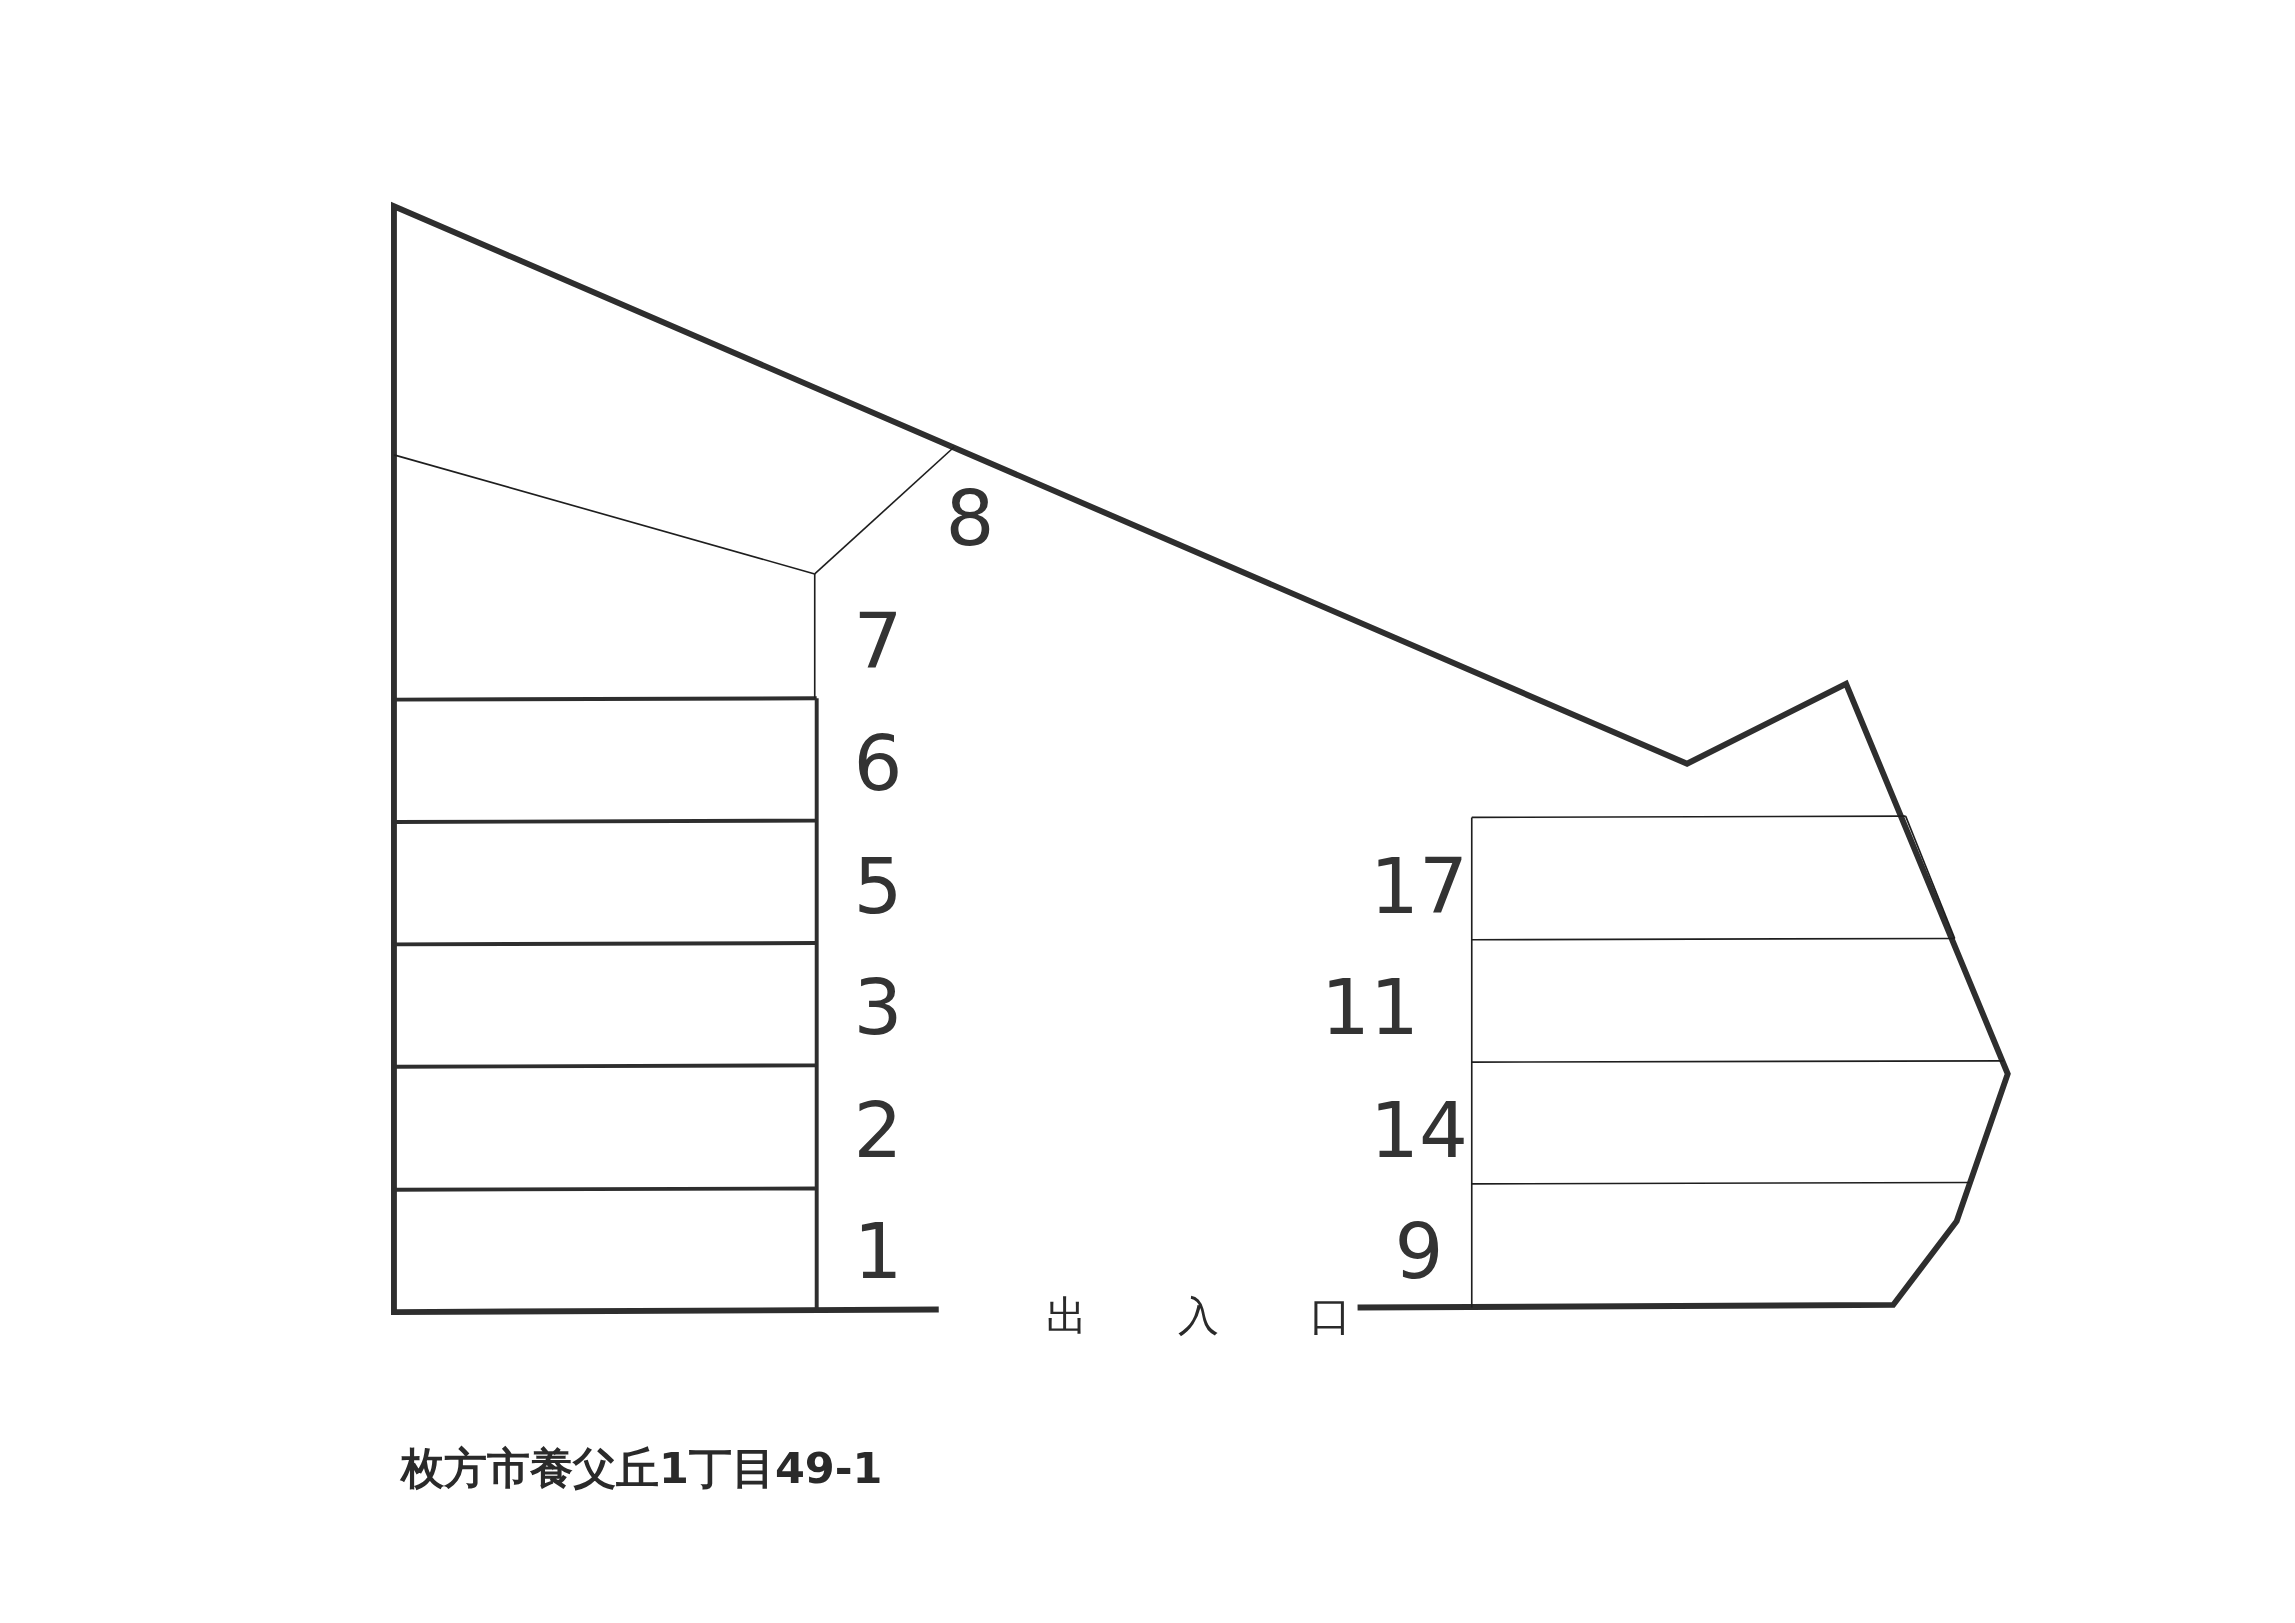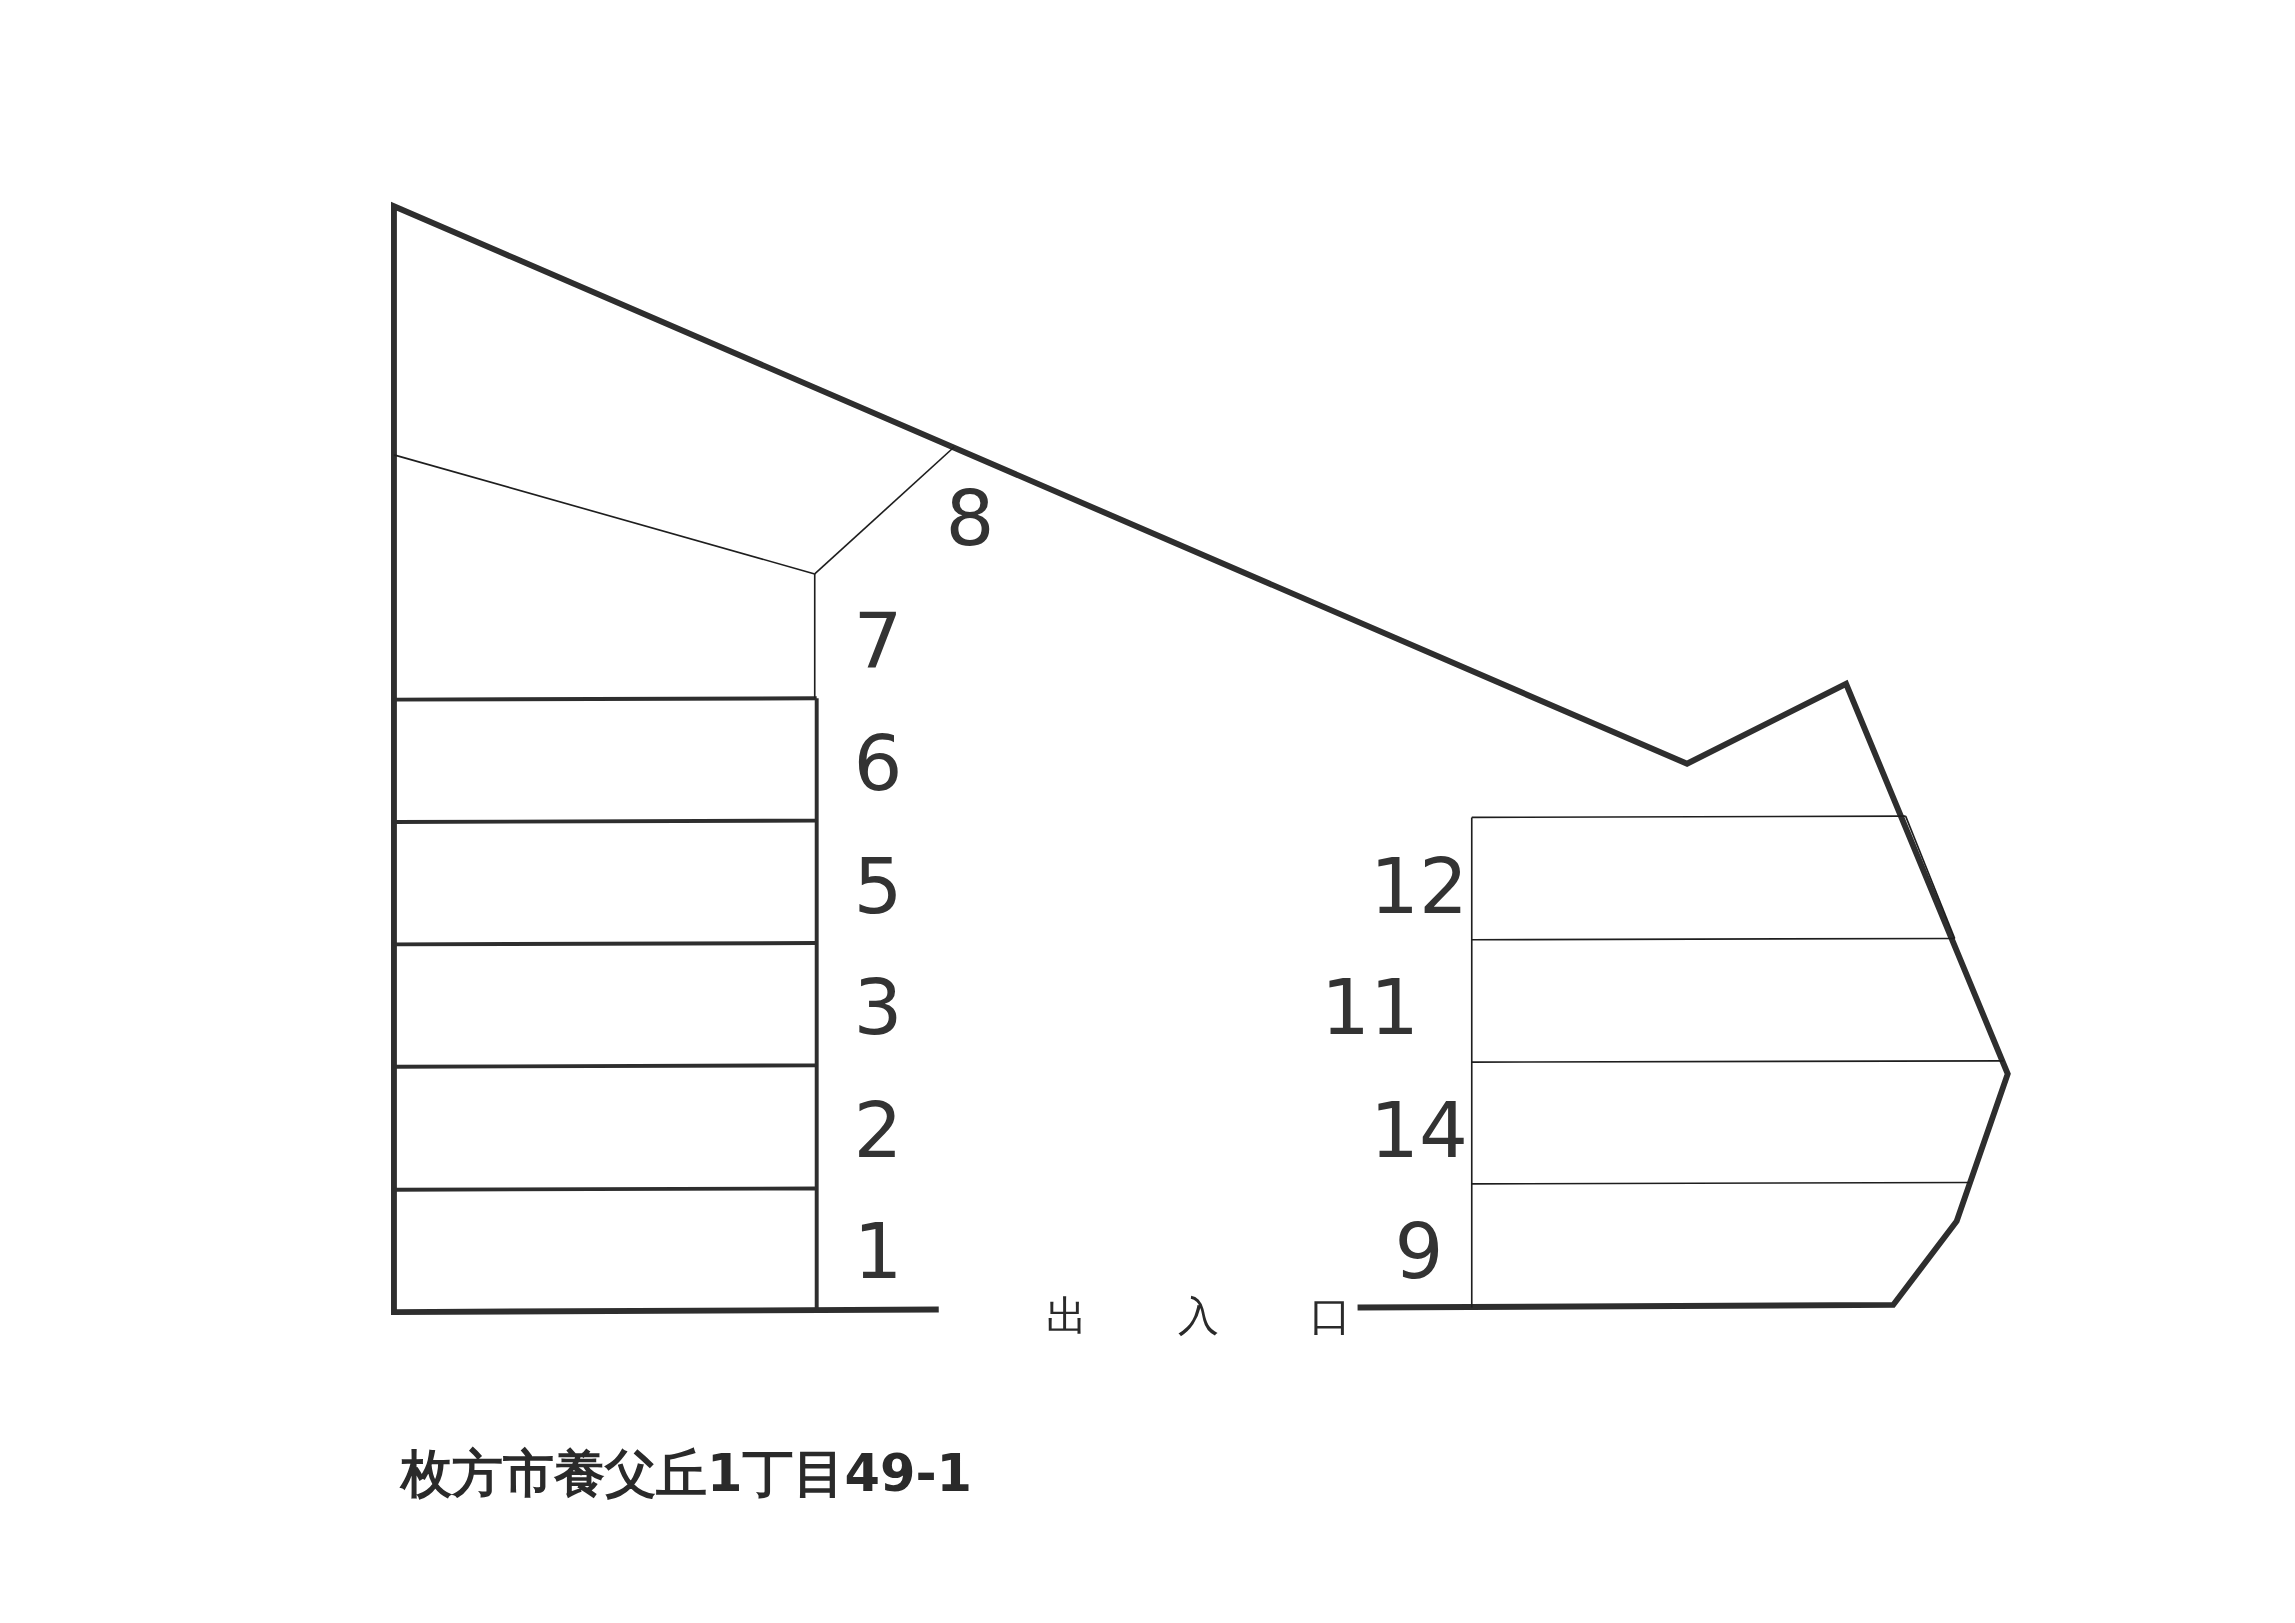--- a/index.html
+++ b/index.html
@@ -3,21 +3,21 @@
 <meta charset="utf-8">
 <style>
   html, body { margin:0; padding:0; background:#ffffff; }
   .page { position:relative; width:2295px; height:1623px; background:#ffffff; overflow:hidden; }
   svg.plan { position:absolute; left:0; top:0; width:2295px; height:1623px; }
   .thick { stroke:#2e2e2e; stroke-width:9; fill:none; stroke-linejoin:miter; stroke-linecap:square; }
   .mid { stroke:#2e2e2e; stroke-width:6; fill:none; }
   .thin { stroke:#1e1e1e; stroke-width:2.5; fill:none; }
   .lbl { position:absolute; font-family:"DejaVu Sans", sans-serif; color:#333333; font-size:77px; line-height:1; transform:translate(-50%,-50%); white-space:nowrap; }
   .entrance { position:absolute; left:1046px; top:1289px; font-family:"DejaVu Sans", sans-serif; font-size:41px; color:#2a2a2a; letter-spacing:39px; white-space:nowrap; }
-  .address { position:absolute; left:401px; top:1440px; font-family:"DejaVu Sans", sans-serif; font-size:51px; font-weight:bold; color:#2a2a2a; white-space:nowrap; }
+  .address { position:absolute; left:401px; top:1440px; font-family:"DejaVu Sans", sans-serif; font-size:43px; font-weight:bold; color:#2a2a2a; white-space:nowrap; }
 </style>
 </head>
 <body>
 
 <div class="page">
   <svg class="plan" viewBox="0 0 3507 2480">
 
     <polyline class="thick" points="1430,2001 602,2005 602,315 2578,1167 2821,1045 3068,1641 2990,1866 2893,1994 2079,1998"></polyline>
 
     <line class="mid" x1="1248" y1="1067" x2="1248" y2="2001"></line>
@@ -40,21 +40,21 @@
   </svg>
 
   <div class="lbl" style="left:970px;top:518px;">8</div>
   <div class="lbl" style="left:878px;top:641px;">7</div>
   <div class="lbl" style="left:878px;top:763px;">6</div>
   <div class="lbl" style="left:878px;top:886px;">5</div>
   <div class="lbl" style="left:878px;top:1007px;">3</div>
   <div class="lbl" style="left:878px;top:1130px;">2</div>
   <div class="lbl" style="left:878px;top:1251px;">1</div>
 
-  <div class="lbl" style="left:1419px;top:886px;">12</div>
+  <div class="lbl" style="left:1419px;top:886px;">17</div>
   <div class="lbl" style="left:1370px;top:1007px;">11</div>
   <div class="lbl" style="left:1419px;top:1130px;">14</div>
   <div class="lbl" style="left:1419px;top:1251px;">9</div>
 
   <div class="entrance">出 入 口</div>
   <div class="address">枚方市養父丘1丁目49-1</div>
 </div>
 
 
 </body></html>

